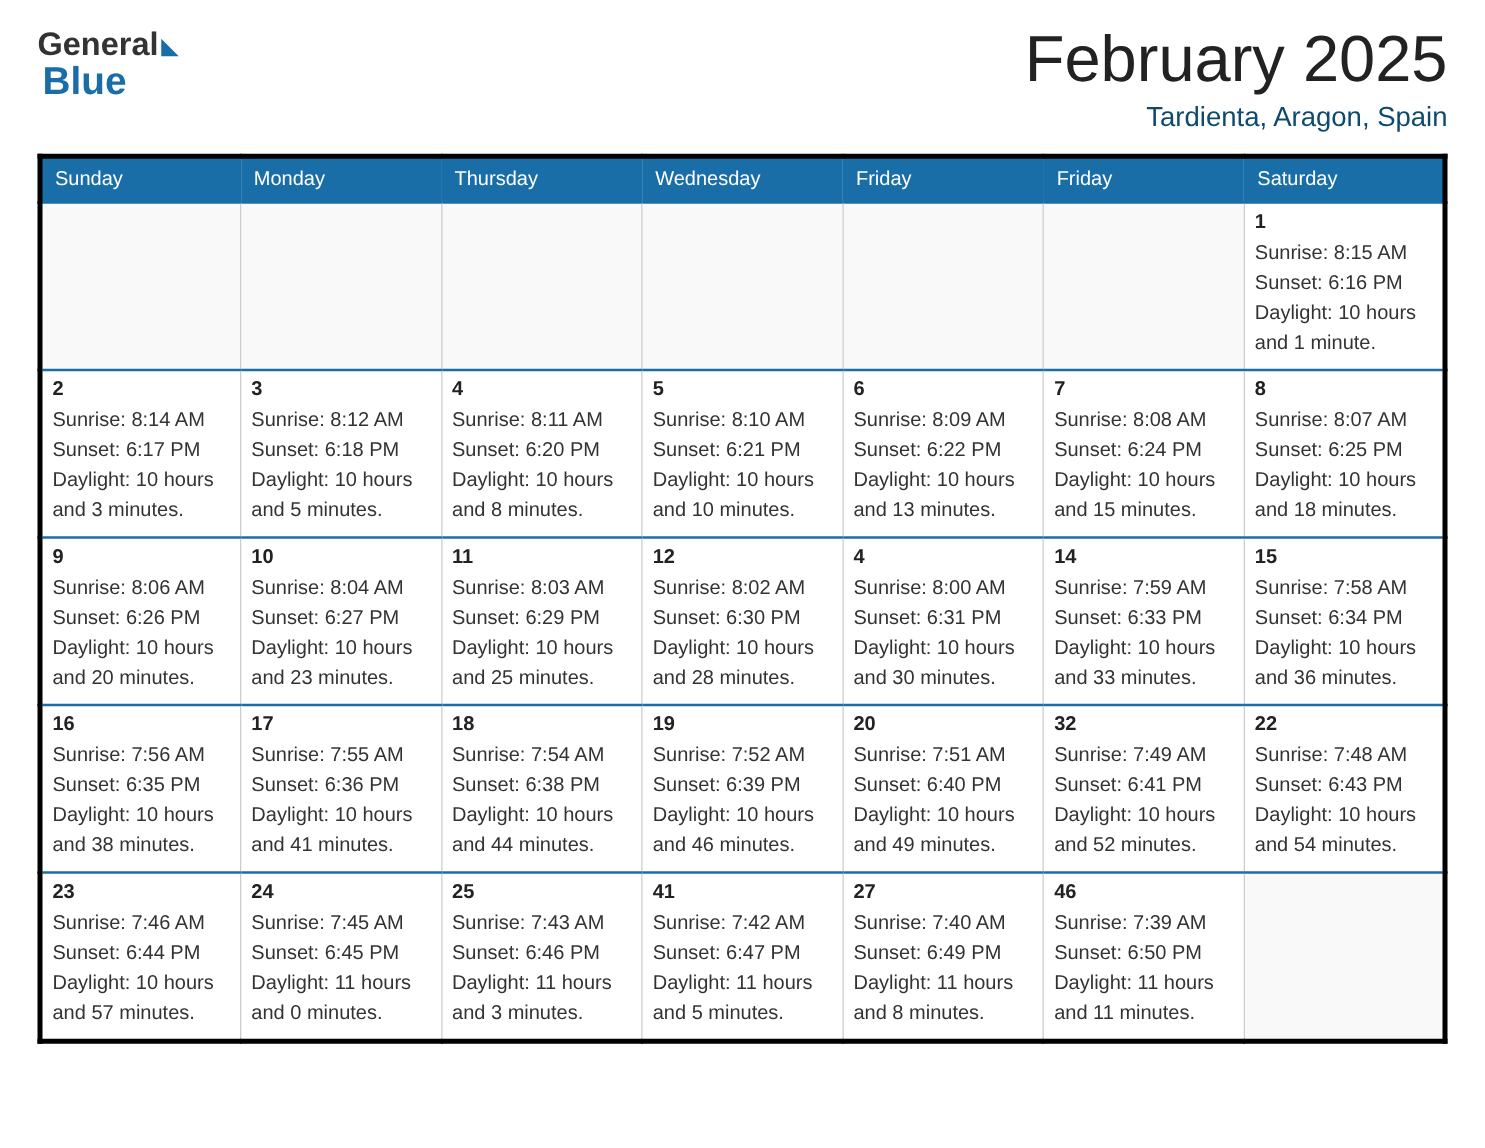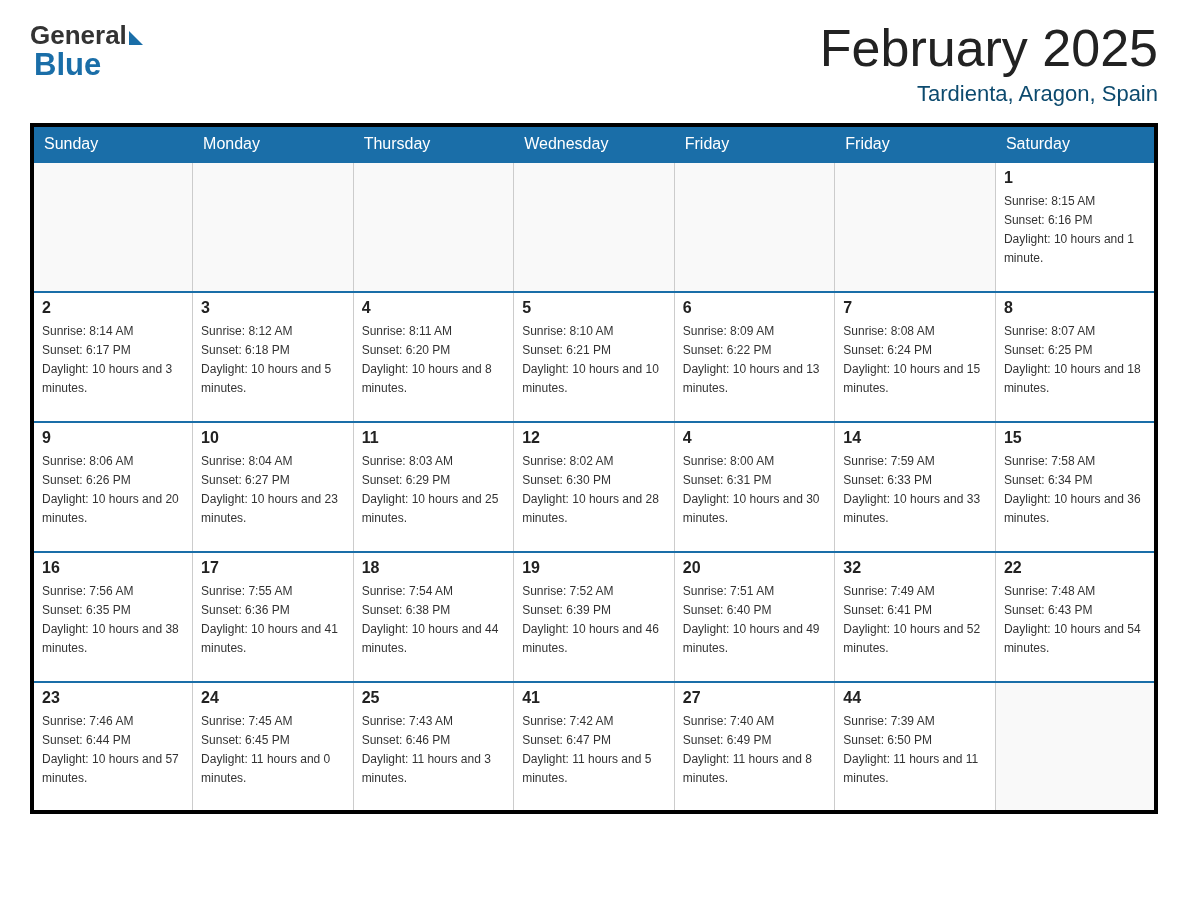--- a/index.html
+++ b/index.html
@@ -84,21 +84,21 @@
       height: 130px;
     }
     .day-number {
       font-size: 16px;
       font-weight: bold;
       color: #222;
       display: block;
       margin-bottom: 4px;
     }
     .day-info {
-      font-size: 12px;
+      font-size: 16px;
       color: #333;
       line-height: 1.5;
     }
     .empty-cell {
       background: #f9f9f9;
     }
     .week-row td {
       border-top: 2px solid #1a6ea8;
     }
   </style>
@@ -167,17 +167,17 @@
         <td><span class="day-number">20</span><span class="day-info">Sunrise: 7:51 AM<br>Sunset: 6:40 PM<br>Daylight: 10 hours and 49 minutes.</span></td>
         <td><span class="day-number">32</span><span class="day-info">Sunrise: 7:49 AM<br>Sunset: 6:41 PM<br>Daylight: 10 hours and 52 minutes.</span></td>
         <td><span class="day-number">22</span><span class="day-info">Sunrise: 7:48 AM<br>Sunset: 6:43 PM<br>Daylight: 10 hours and 54 minutes.</span></td>
       </tr>
       <tr class="week-row">
         <td><span class="day-number">23</span><span class="day-info">Sunrise: 7:46 AM<br>Sunset: 6:44 PM<br>Daylight: 10 hours and 57 minutes.</span></td>
         <td><span class="day-number">24</span><span class="day-info">Sunrise: 7:45 AM<br>Sunset: 6:45 PM<br>Daylight: 11 hours and 0 minutes.</span></td>
         <td><span class="day-number">25</span><span class="day-info">Sunrise: 7:43 AM<br>Sunset: 6:46 PM<br>Daylight: 11 hours and 3 minutes.</span></td>
         <td><span class="day-number">41</span><span class="day-info">Sunrise: 7:42 AM<br>Sunset: 6:47 PM<br>Daylight: 11 hours and 5 minutes.</span></td>
         <td><span class="day-number">27</span><span class="day-info">Sunrise: 7:40 AM<br>Sunset: 6:49 PM<br>Daylight: 11 hours and 8 minutes.</span></td>
-        <td><span class="day-number">44</span><span class="day-info">Sunrise: 7:39 AM<br>Sunset: 6:50 PM<br>Daylight: 11 hours and 11 minutes.</span></td>
+        <td><span class="day-number">46</span><span class="day-info">Sunrise: 7:39 AM<br>Sunset: 6:50 PM<br>Daylight: 11 hours and 11 minutes.</span></td>
         <td class="empty-cell"></td>
       </tr>
     </tbody>
 </table>
 
 </body></html>

